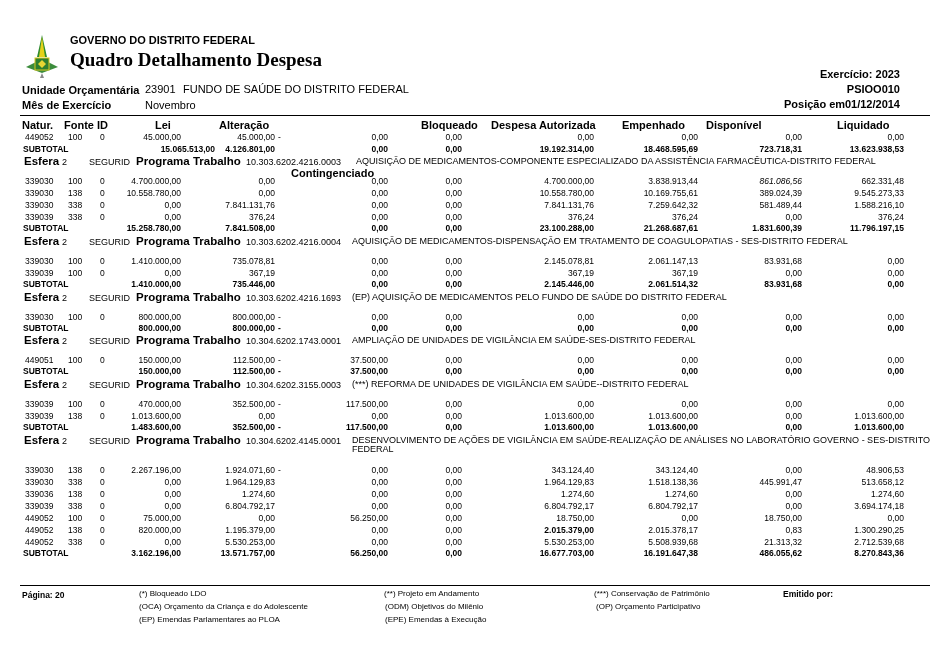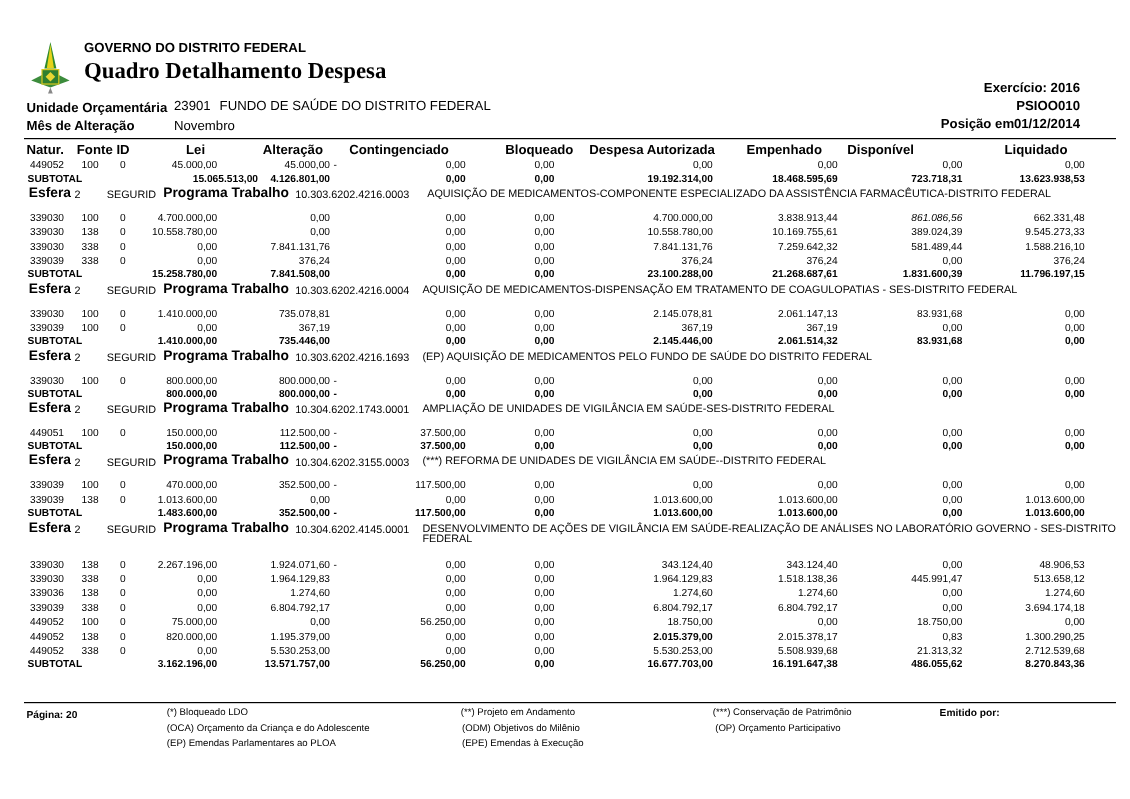--- a/index.html
+++ b/index.html
@@ -33,36 +33,36 @@
   <rect x="13" y="25" width="14" height="12" fill="#2f7f2f" stroke="#d9c820" stroke-width="1"></rect>
   <polygon points="20,27 24,31 20,35 16,31" fill="#e8d633"></polygon>
   <polygon points="20,40 22,45 18,45" fill="#888"></polygon>
 </svg>
 <div class="abs gov">GOVERNO DO DISTRITO FEDERAL</div>
 <div class="abs title">Quadro Detalhamento Despesa</div>
 
 <div class="abs lbl" style="left:22px;top:84px;">Unidade Orçamentária</div>
 <div class="abs val" style="left:145px;top:83px;">23901</div>
 <div class="abs val" style="left:183px;top:83px;">FUNDO DE SAÚDE DO DISTRITO FEDERAL</div>
-<div class="abs lbl" style="left:22px;top:99px;">Mês de Alteração</div>
+<div class="abs lbl" style="left:22px;top:99px;">Mês de Exercício</div>
 <div class="abs val" style="left:145px;top:99px;">Novembro</div>
 
-<div class="abs lbl" style="right:42px;top:68px;">Exercício: 2016</div>
+<div class="abs lbl" style="right:42px;top:68px;">Exercício: 2023</div>
 <div class="abs lbl" style="right:42px;top:83px;">PSIOO010</div>
 <div class="abs lbl" style="left:784px;top:98px;">Posição em</div>
 <div class="abs lbl" style="right:42px;top:98px;">01/12/2014</div>
 
 <div class="rule" style="top:115px;"></div>
 
 <div class="abs colhdr" style="left:22px;">Natur.</div>
 <div class="abs colhdr" style="left:64px;">Fonte</div>
 <div class="abs colhdr" style="left:97px;">ID</div>
 <div class="abs colhdr" style="left:155px;">Lei</div>
 <div class="abs colhdr" style="left:219px;">Alteração</div>
-<div class="abs colhdr" style="left:291px;">Contingenciado</div>
+<div class="abs colhdr" style="left:291px;margin-top:48px;">Contingenciado</div>
 <div class="abs colhdr" style="left:421px;">Bloqueado</div>
 <div class="abs colhdr" style="left:491px;">Despesa Autorizada</div>
 <div class="abs colhdr" style="left:622px;">Empenhado</div>
 <div class="abs colhdr" style="left:706px;">Disponível</div>
 <div class="abs colhdr" style="left:837px;">Liquidado</div>
 
 <div id="table-body">
     <div class="row" style="top: 132px;">
       <span style="left: 25px;">449052</span>
       <span style="left: 68px;">100</span>

